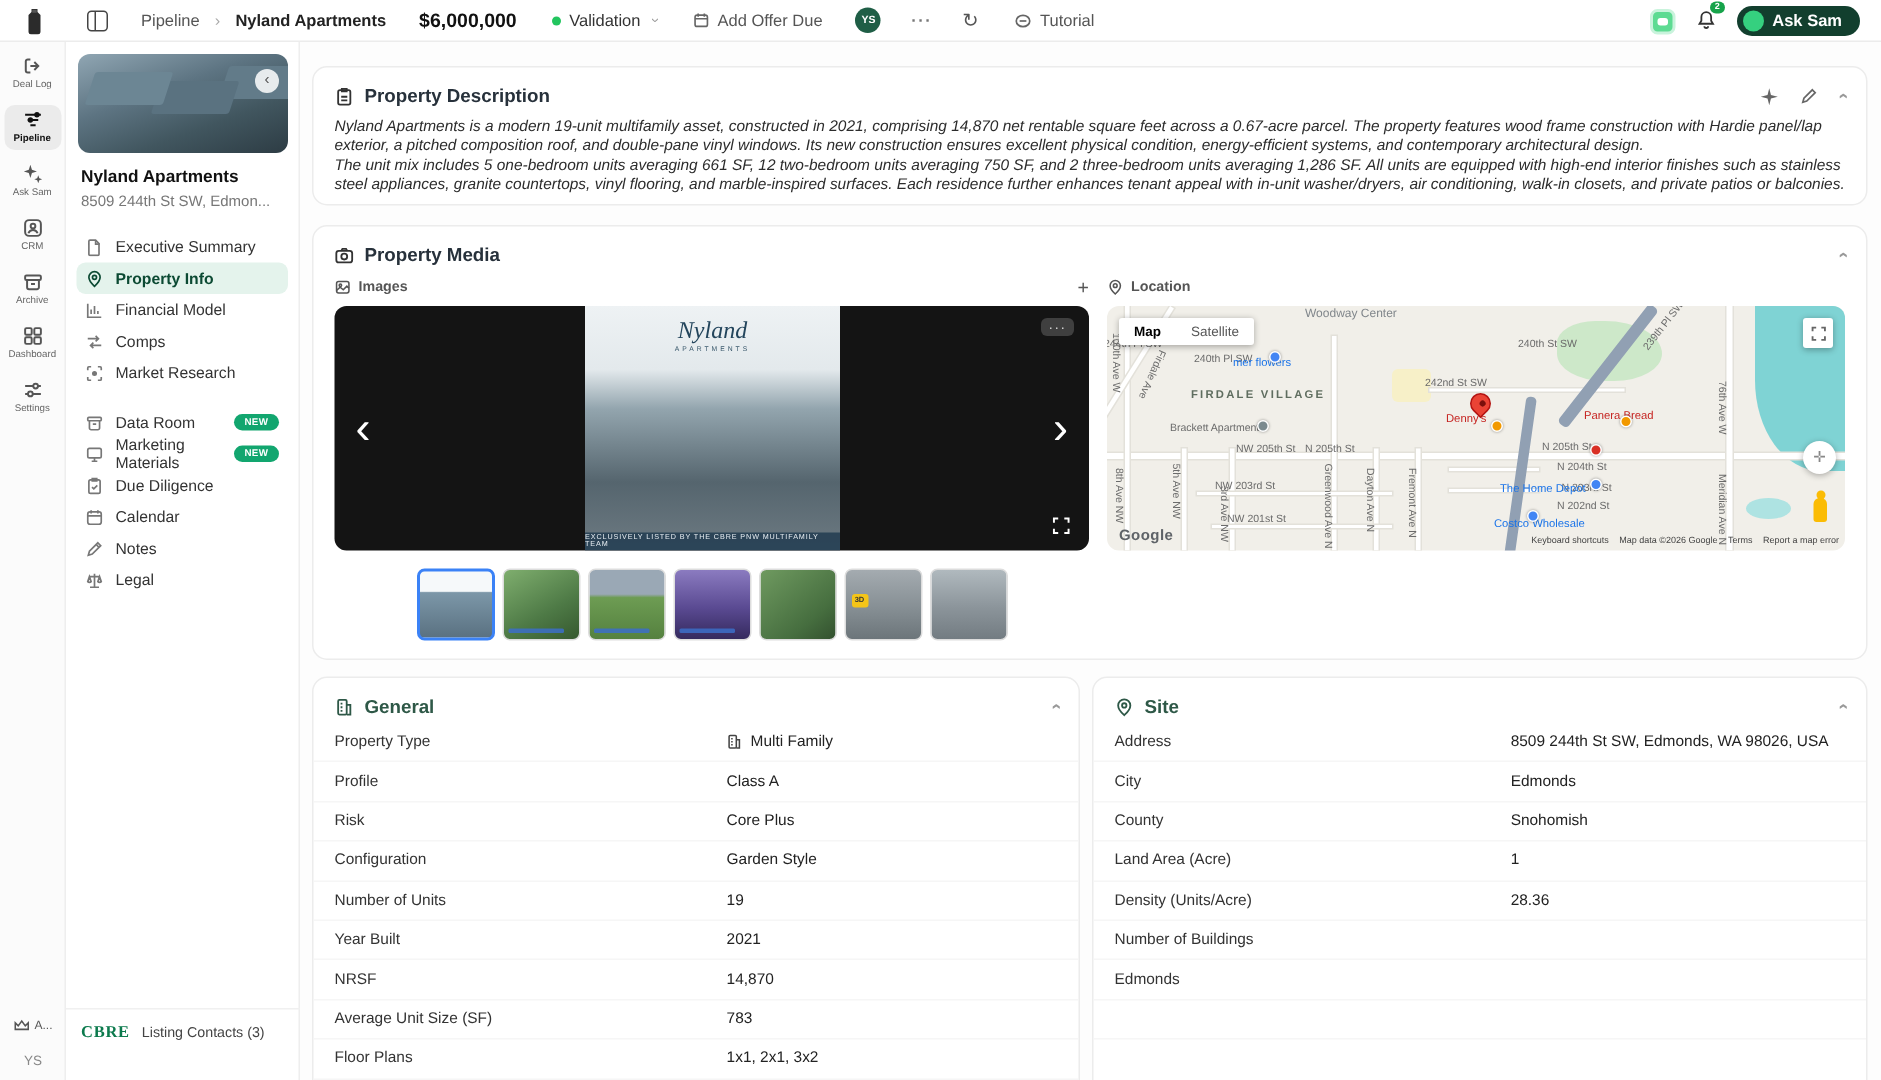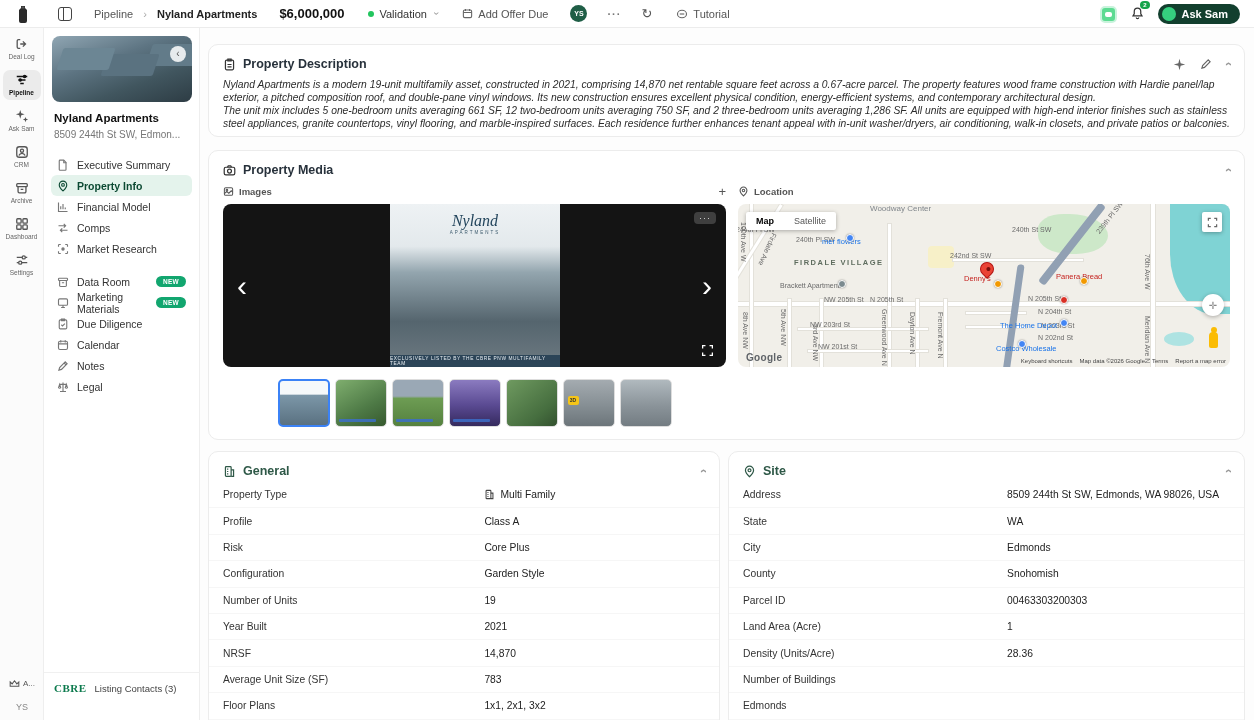--- a/index.html
+++ b/index.html
@@ -606,36 +606,28 @@
         <span class="head-actions">
             <span class="chev-up">›</span>
           </span>
       </div>
       <div class="kv-rows">
         <div class="kv-row">
             <span class="kv-label">Address</span>
             <span class="kv-value">8509 244th St SW, Edmonds, WA 98026, USA</span>
           </div>
         <div class="kv-row">
-            <span class="kv-label">State</span>
-            <span class="kv-value">WA</span>
-          </div>
-        <div class="kv-row">
             <span class="kv-label">City</span>
             <span class="kv-value">Edmonds</span>
           </div>
         <div class="kv-row">
             <span class="kv-label">County</span>
             <span class="kv-value">Snohomish</span>
           </div>
         <div class="kv-row">
-            <span class="kv-label">Parcel ID</span>
-            <span class="kv-value">00463303200303</span>
-          </div>
-        <div class="kv-row">
             <span class="kv-label">Land Area (Acre)</span>
             <span class="kv-value">1</span>
           </div>
         <div class="kv-row">
             <span class="kv-label">Density (Units/Acre)</span>
             <span class="kv-value">28.36</span>
           </div>
         <div class="kv-row">
             <span class="kv-label">Number of Buildings</span>
             <span class="kv-value"></span>

